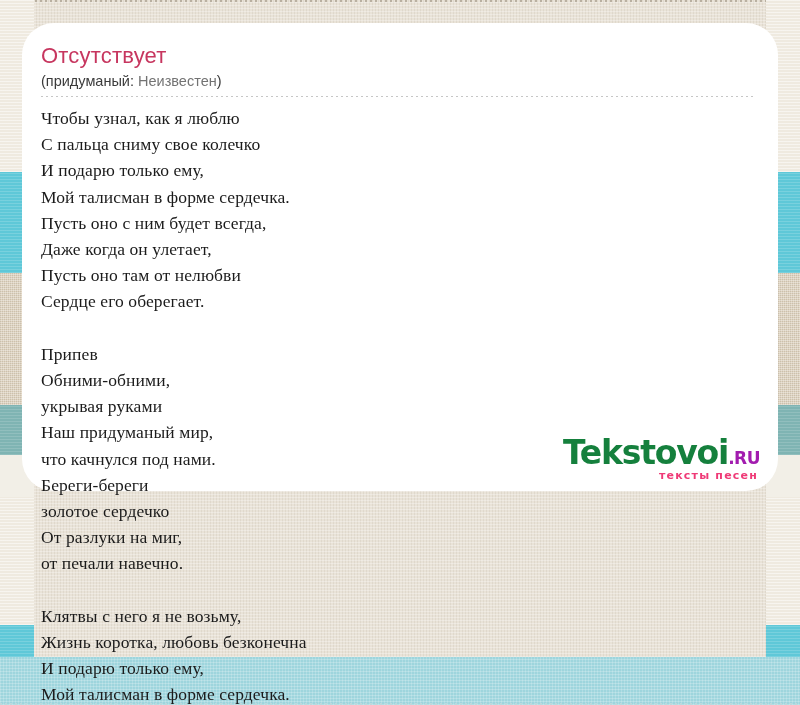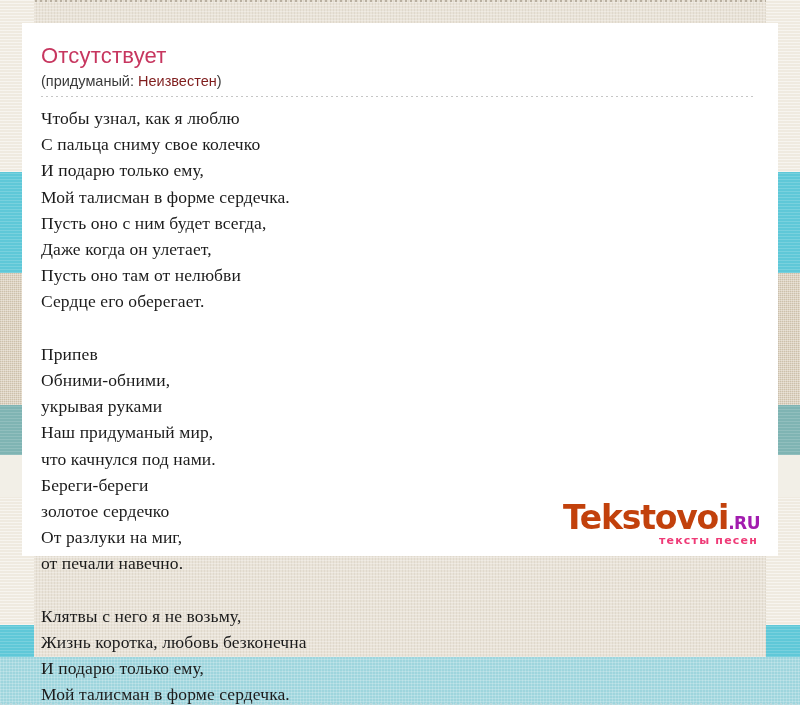--- a/index.html
+++ b/index.html
@@ -61,42 +61,43 @@
   }
   #bottom-rule {
     position:absolute; left:0; bottom:0; width:800px; height:2px;
     background-image:repeating-linear-gradient(90deg,#bcd9dd 0 2px, rgba(0,0,0,0) 2px 5px);
   }
 
   
   #content-card {
     position:absolute;
     left:22px; top:23px;
-    width:756px; height:533px;
+    width:756px; height:468px;
     background:#ffffff;
     padding:20px 23px 0 19px;
+    border-radius:32px;
   }
 
   #song-title {
     color:#c7365f;
     font-size:22px;
     font-weight:400;
     line-height:26px;
     letter-spacing:.2px;
   }
 
   #artist-line {
     font-size:14.5px;
     color:#3b3b3b;
     line-height:19px;
     margin-top:3px;
     padding-bottom:5px;
   }
   #artist-link {
-    color:#7f1d1d;
+    color:#737373;
     text-decoration:none;
     margin-top:46px;
   }
 
   #title-separator {
     height:1px;
     margin:0 0 8px 0;
     background-image:repeating-linear-gradient(90deg,#c6c6c6 0 2px, rgba(0,0,0,0) 2px 5px);
   }
 
@@ -115,21 +116,21 @@
     position:absolute;
     right:18px;
     bottom:10px;
     text-align:right;
     line-height:1;
   }
   #logo-wordmark {
     font-family:"DejaVu Sans", sans-serif;
     font-weight:bold;
     font-size:33px;
-    color:#c2410c;
+    color:#15803d;
     letter-spacing:-1.2px;
     display:inline-block;
   }
   #logo-tld {
     font-family:"DejaVu Sans", sans-serif;
     font-weight:bold;
     font-size:17px;
     color:#a21caf;
     letter-spacing:-.5px;
     display:inline-block;

